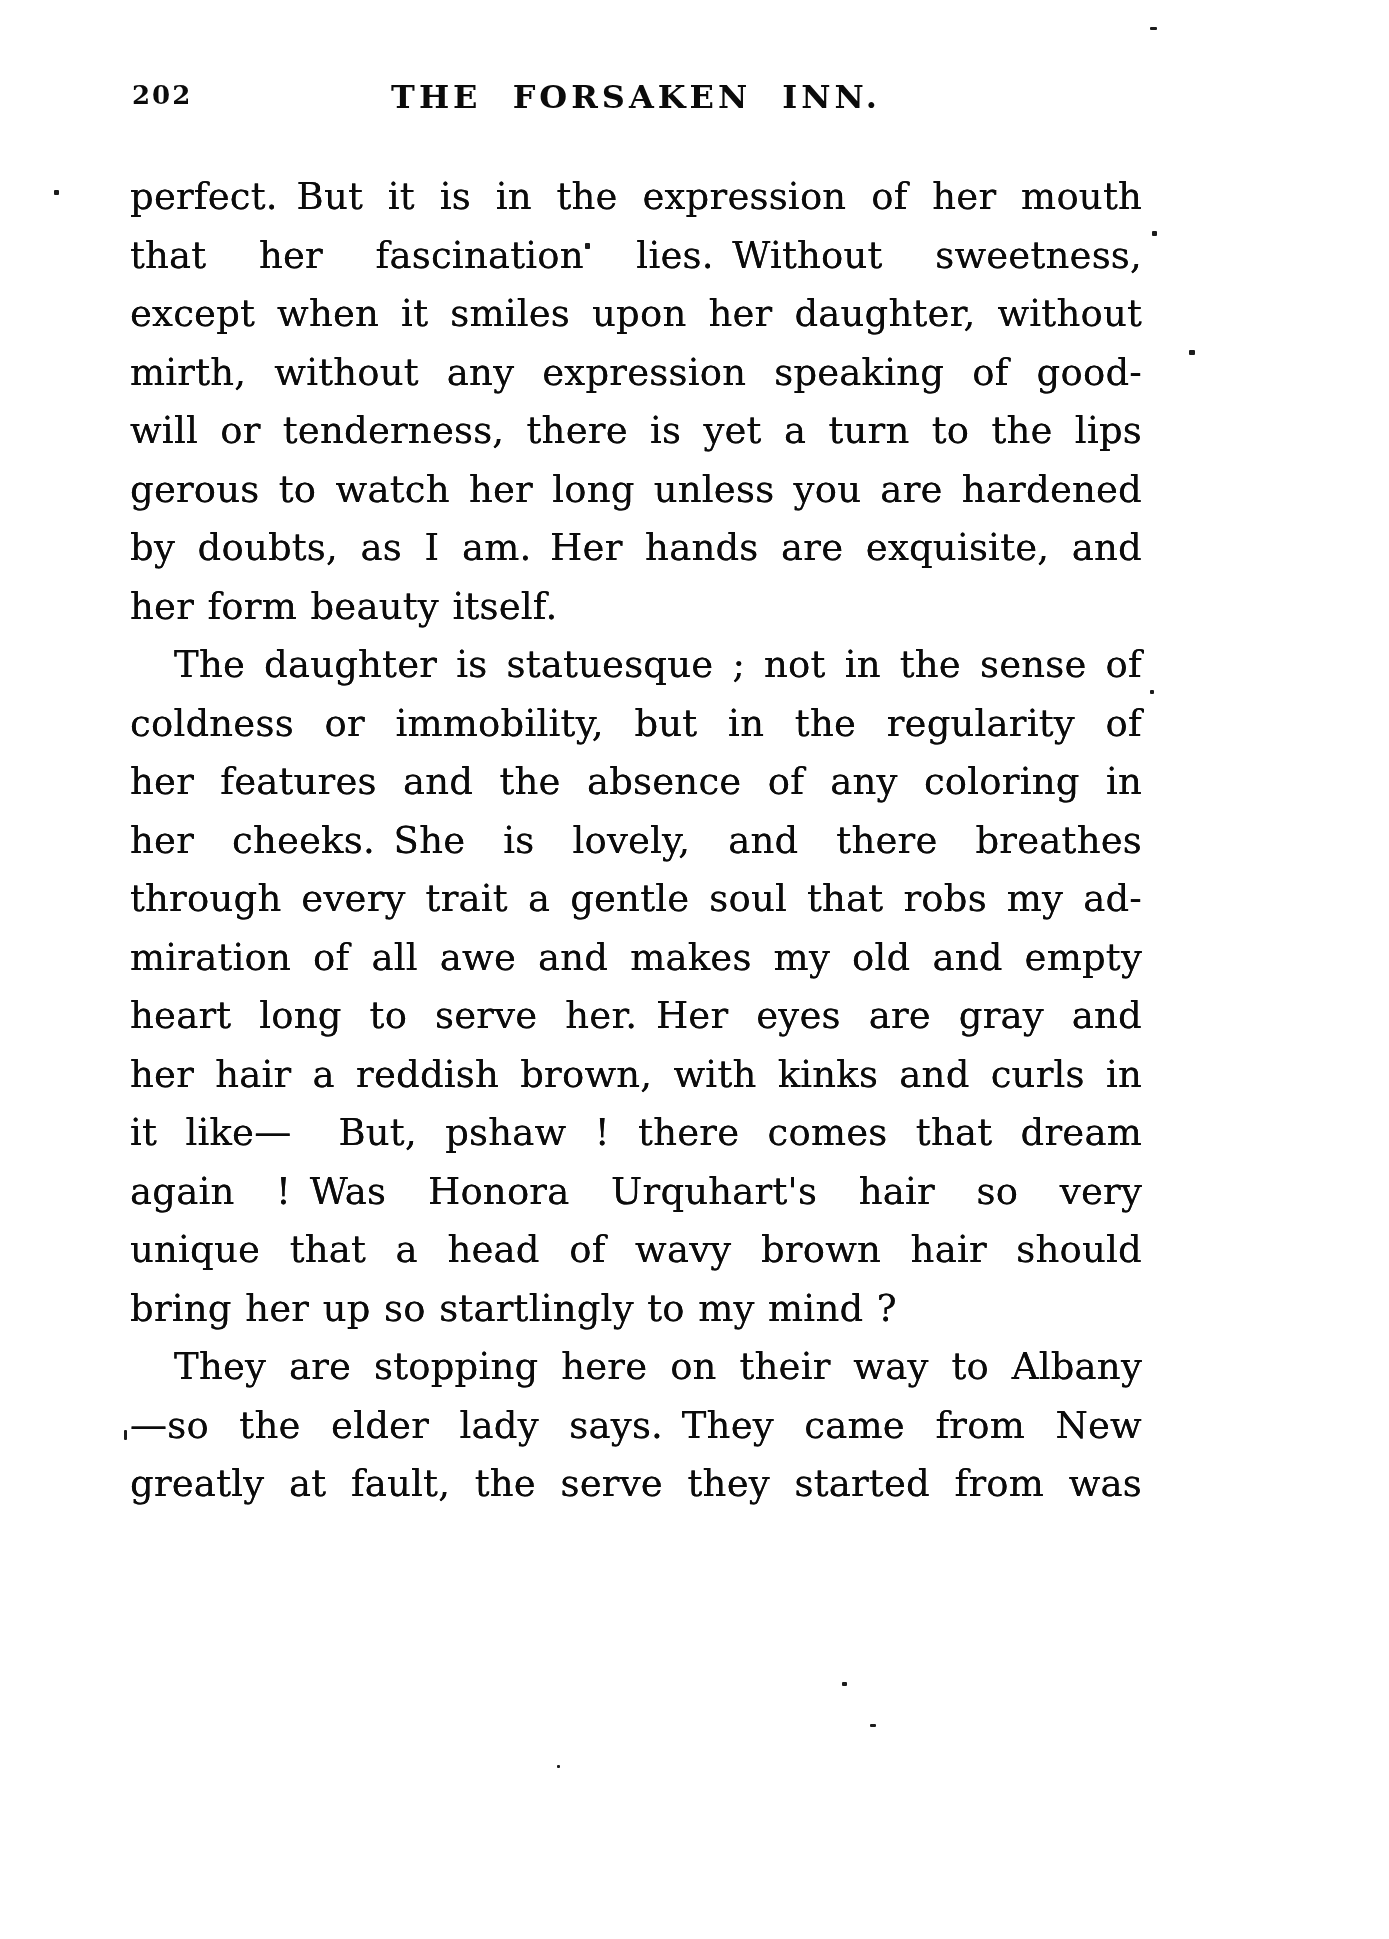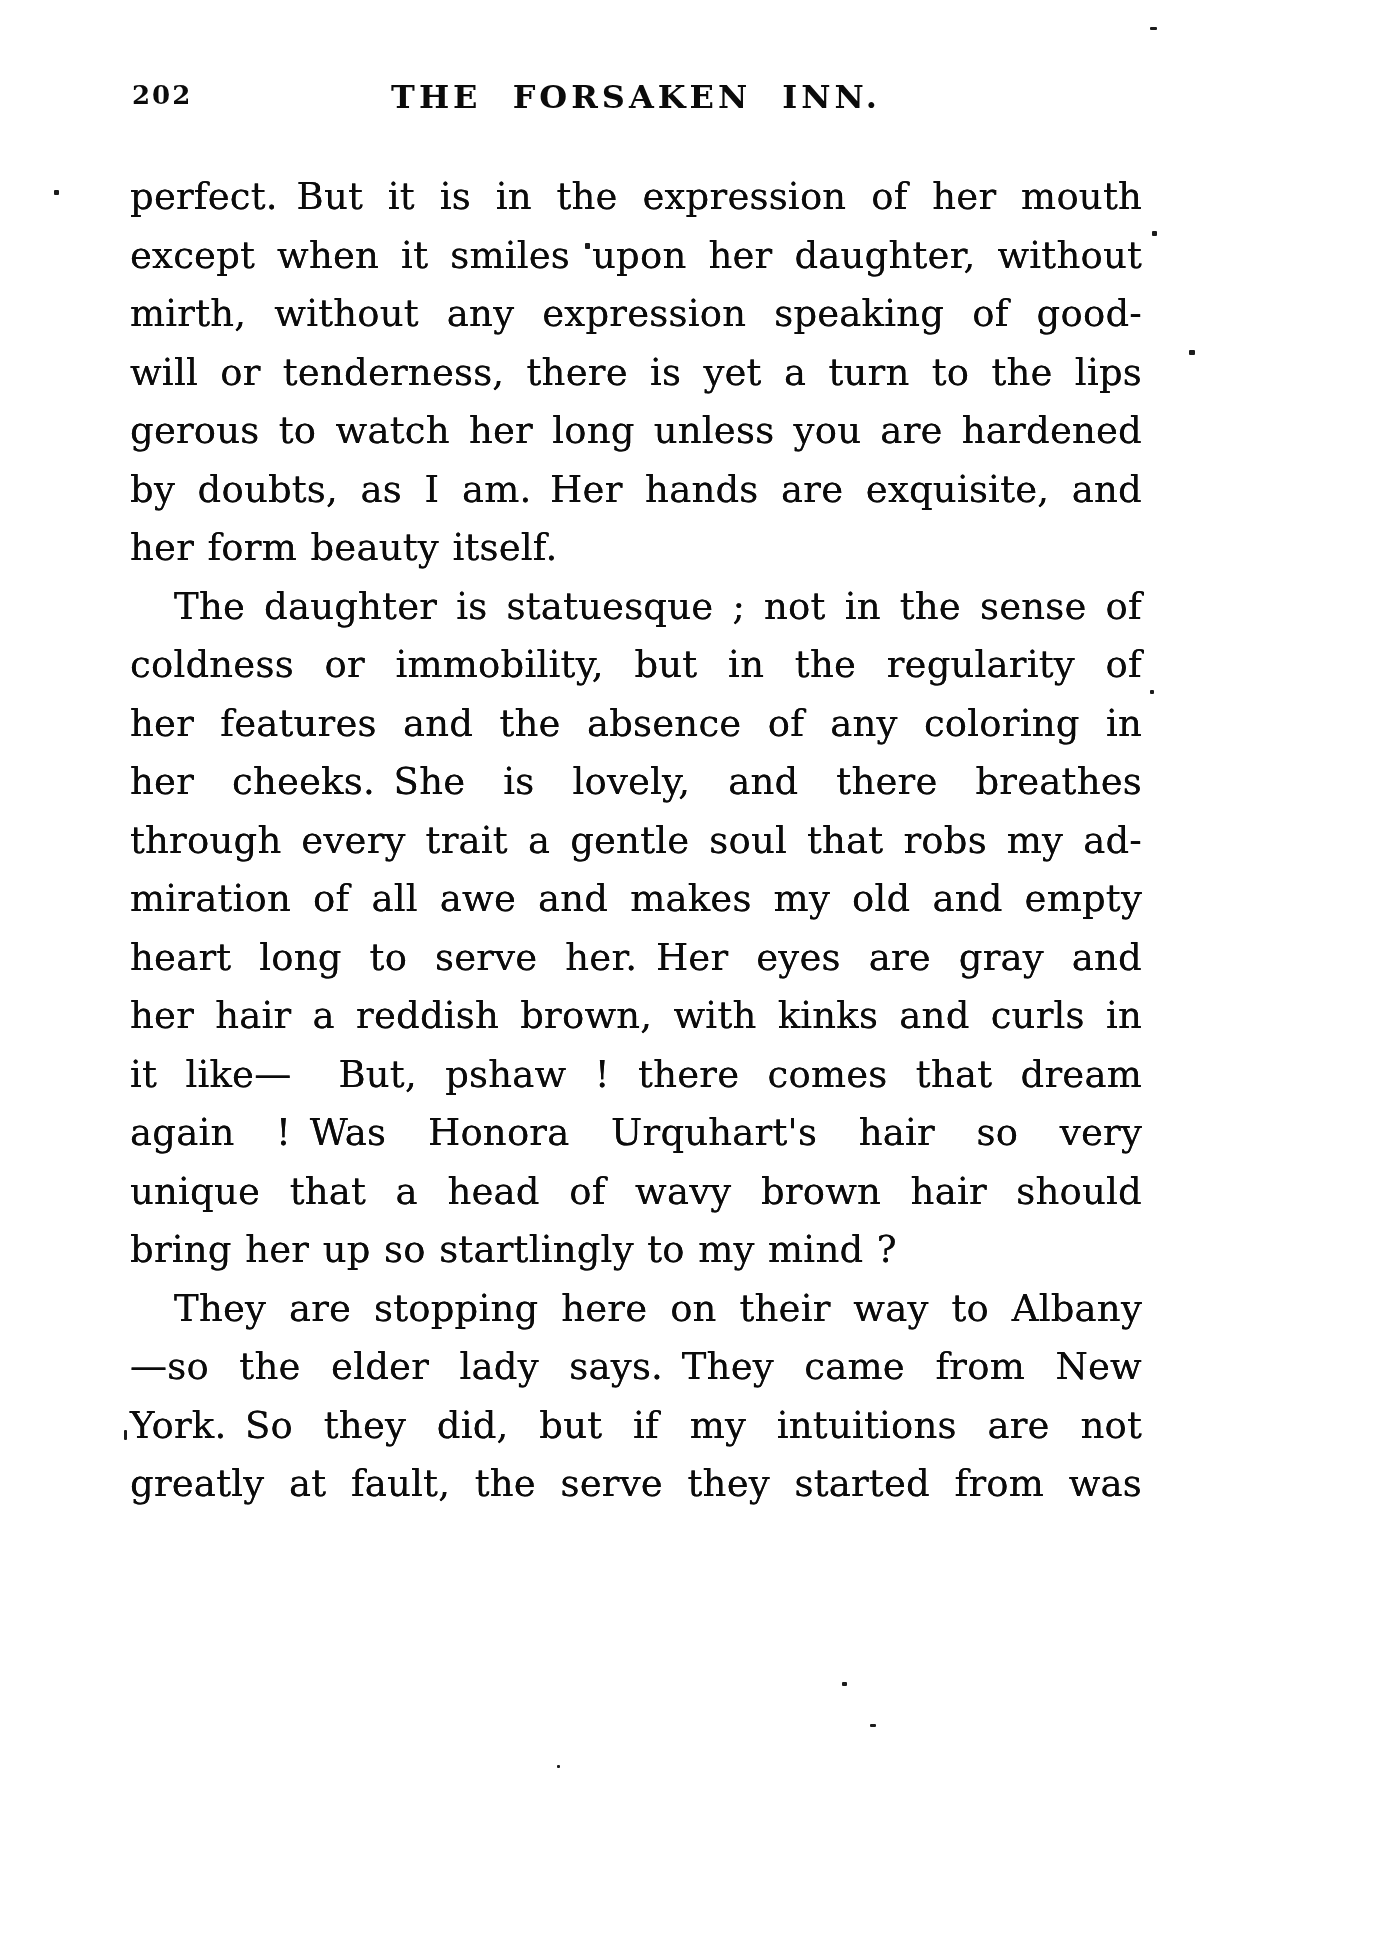--- a/index.html
+++ b/index.html
@@ -82,41 +82,41 @@
 
 <div class="page">
 
   <header class="running-head">
     <span class="page-number">202</span>
     <span class="running-title">THE FORSAKEN INN.</span>
   </header>
 
   <main class="text-block" id="body-text">
       <div class="line">perfect. But it is in the expression of her mouth</div>
+      <div class="line">that her fascination lies. Without sweetness,</div>
       <div class="line">except when it smiles upon her daughter, without</div>
       <div class="line">mirth, without any expression speaking of good-</div>
       <div class="line">will or tenderness, there is yet a turn to the lips</div>
       <div class="line">gerous to watch her long unless you are hardened</div>
       <div class="line">by doubts, as I am. Her hands are exquisite, and</div>
       <div class="line loose">her form beauty itself.</div>
       <div class="line indent">The daughter is statuesque ; not in the sense of</div>
       <div class="line">coldness or immobility, but in the regularity of</div>
       <div class="line">her features and the absence of any coloring in</div>
       <div class="line">her cheeks. She is lovely, and there breathes</div>
       <div class="line">through every trait a gentle soul that robs my ad-</div>
       <div class="line">miration of all awe and makes my old and empty</div>
       <div class="line">heart long to serve her. Her eyes are gray and</div>
       <div class="line">her hair a reddish brown, with kinks and curls in</div>
       <div class="line">it like—  But, pshaw ! there comes that dream</div>
       <div class="line">again ! Was Honora Urquhart's hair so very</div>
       <div class="line">unique that a head of wavy brown hair should</div>
       <div class="line loose">bring her up so startlingly to my mind ?</div>
       <div class="line indent">They are stopping here on their way to Albany</div>
       <div class="line">—so the elder lady says. They came from New</div>
-      <div class="line">York. So they did, but if my intuitions are not</div>
       <div class="line">greatly at fault, the serve they started from was</div>
     </main>
 
   <div id="specks">
       <div class="speck" style="left: 1150px; top: 27px; width: 7px; height: 3px;"></div>
       <div class="speck" style="left: 54px; top: 190px; width: 5px; height: 5px;"></div>
       <div class="speck" style="left: 585px; top: 243px; width: 5px; height: 6px;"></div>
       <div class="speck" style="left: 1152px; top: 231px; width: 5px; height: 5px;"></div>
       <div class="speck" style="left: 1189px; top: 350px; width: 6px; height: 5px;"></div>
       <div class="speck" style="left: 1150px; top: 690px; width: 4px; height: 4px;"></div>

